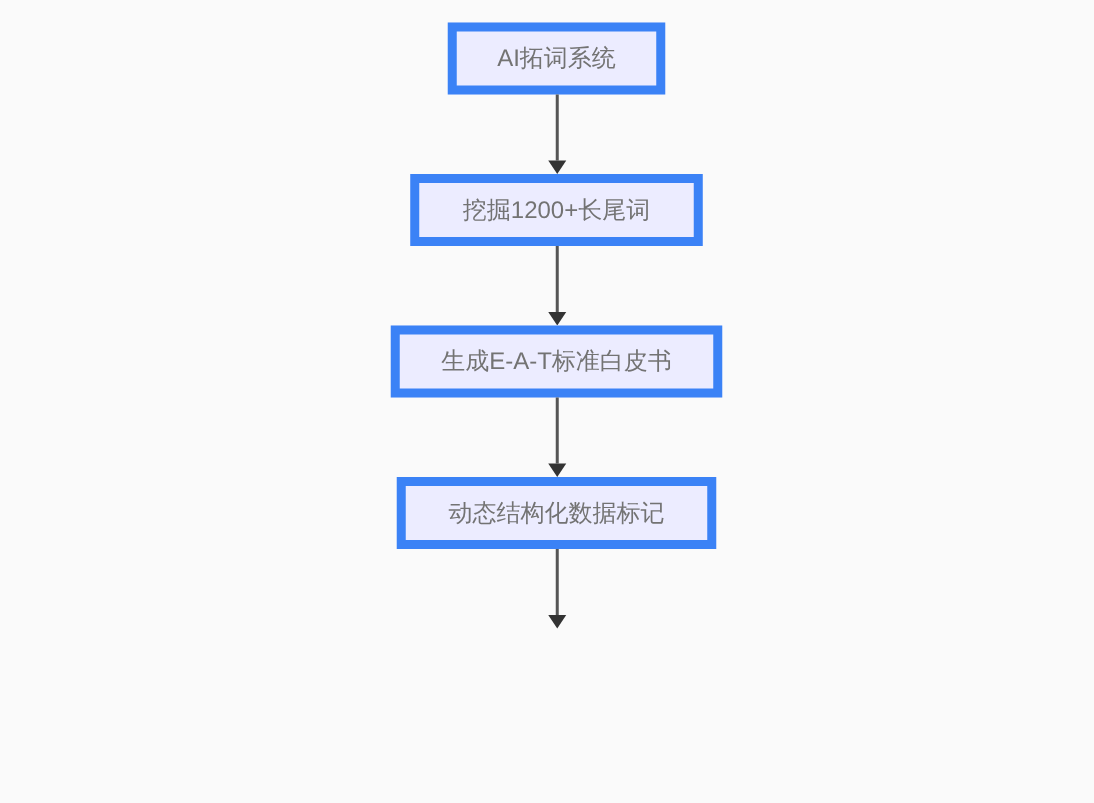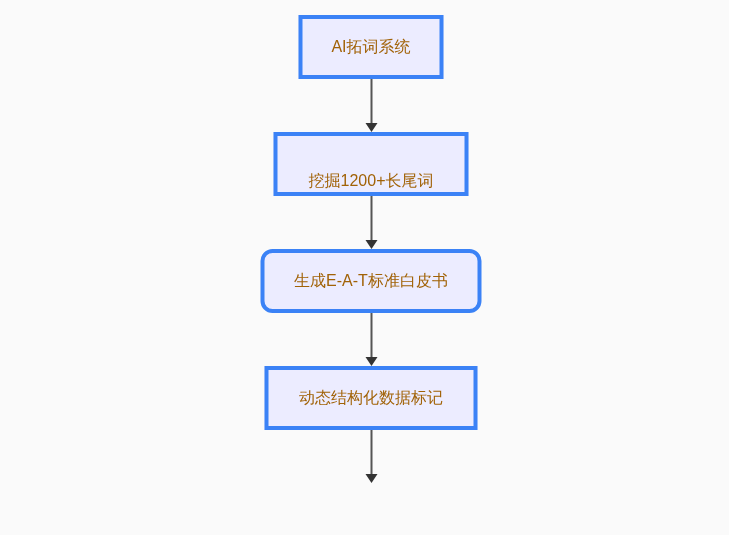--- a/index.html
+++ b/index.html
@@ -18,34 +18,34 @@
     position: absolute;
     top: 15px;
     left: 371px;
     transform: translateX(-50%);
     display: flex;
     flex-direction: column;
     align-items: center;
   }
   .node {
     box-sizing: border-box;
-    height: 64px;
+    height: 48px;
     padding: 0 20px;
     background: #ECECFF;
-    border: 4px solid #3b82f6;
-    color: #a16207;
+    border: 6px solid #3b82f6;
+    color: #737373;
     font-size: 16px;
     display: flex;
     align-items: center;
     justify-content: center;
     white-space: nowrap;
   }
   .n1 { min-width: 145px; }
-  .n2 { min-width: 195px; align-items: flex-end; }
-  .n3 { min-width: 221px; border-radius: 12px; }
+  .n2 { min-width: 195px; }
+  .n3 { min-width: 221px; }
   .n4 { min-width: 213px; font-family: Liberation Mono, monospace; }
   .n5 { min-width: 235px; }
   .edge {
     height: 53px;
     display: flex;
     flex-direction: column;
     align-items: center;
   }
   .edge-line {
     width: 2px;

